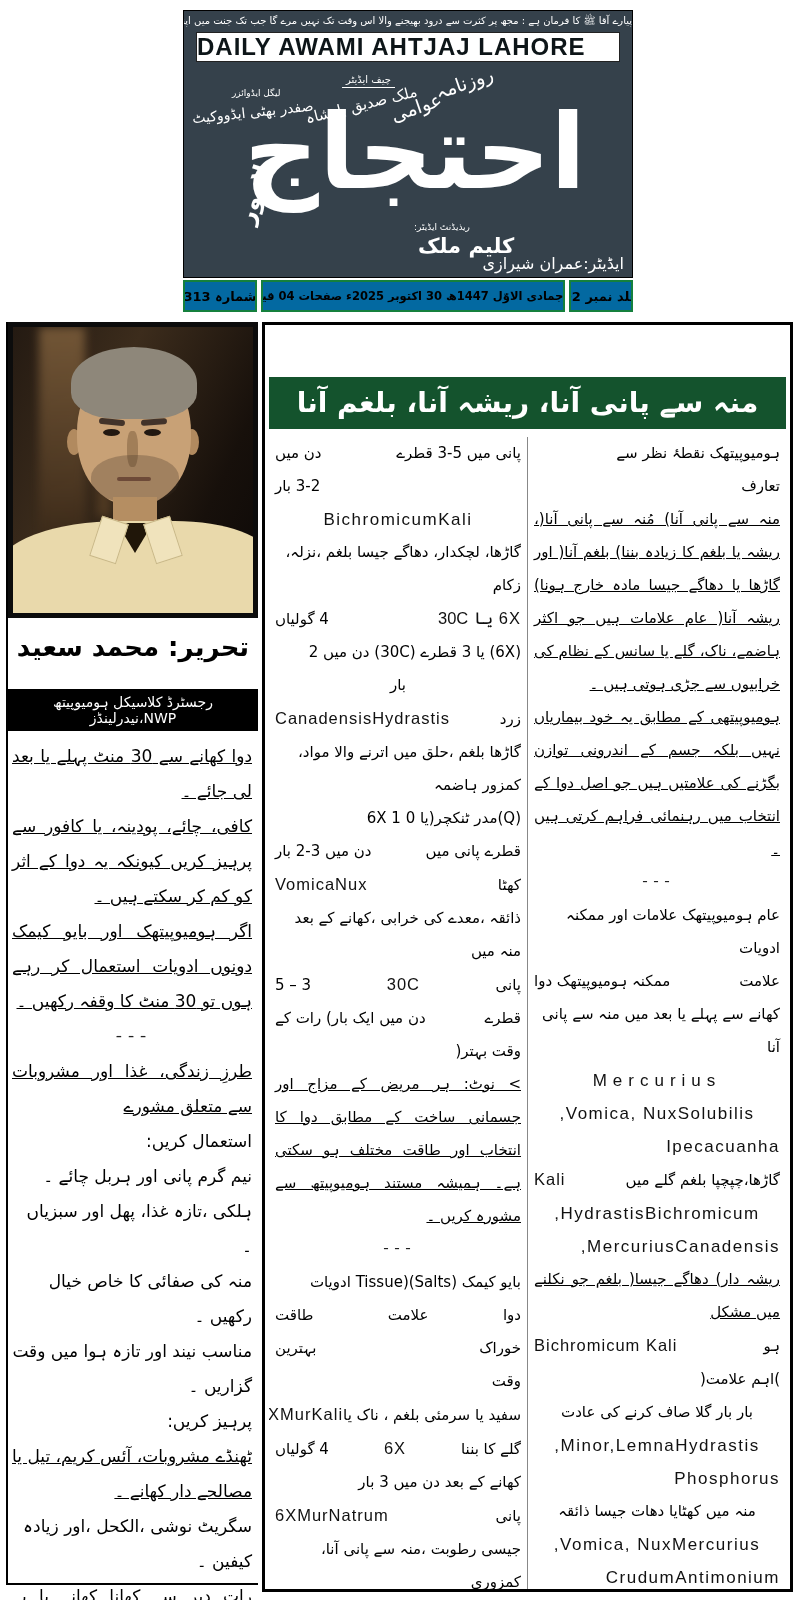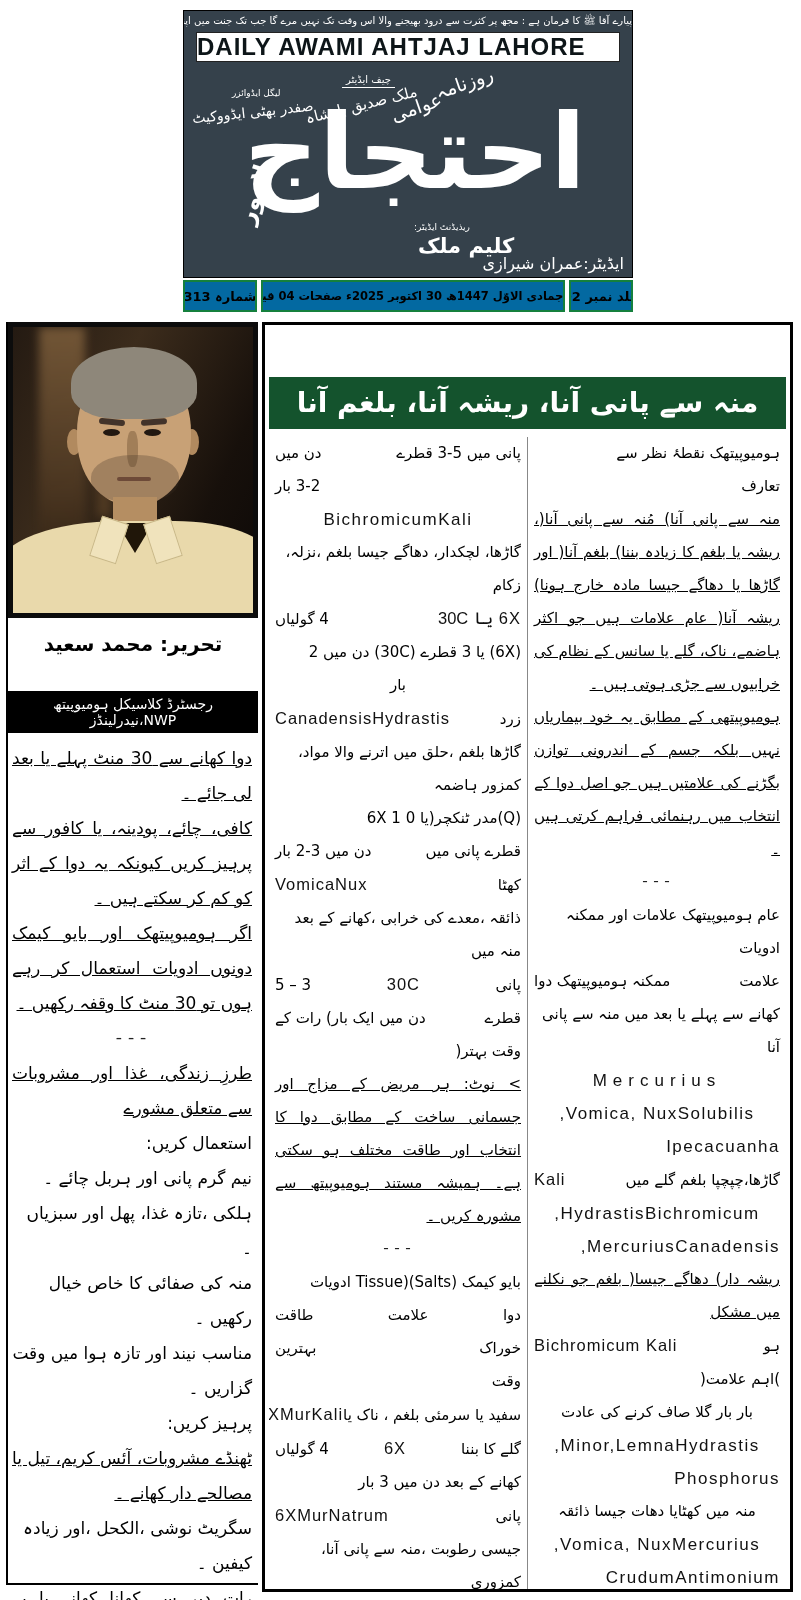--- a/index.html
+++ b/index.html
@@ -58,22 +58,22 @@
   .ph-nose{left:114px;top:104px;width:11px;height:36px;background:rgba(90,60,35,.35);border-radius:40%;}
   .ph-stubble{left:78px;top:128px;width:88px;height:48px;background:rgba(60,45,35,.28);border-radius:46%;}
   .ph-mouth{left:104px;top:150px;width:34px;height:4px;background:#6d4a38;border-radius:2px;}
   .ph-neck{left:100px;top:170px;width:44px;height:32px;background:#b58e62;}
   .ph-shirt{left:-14px;top:194px;width:270px;height:102px;background:#e9d9ab;border-radius:45% 35% 0 0;}
   .ph-vneck{left:104px;top:196px;width:0;height:0;border-left:18px solid transparent;
             border-right:18px solid transparent;border-top:30px solid #201609;}
   .ph-collar-l{left:82px;top:192px;width:26px;height:40px;background:#f0e3bc;transform:rotate(18deg);border:1px solid #c9b888;}
   .ph-collar-r{left:136px;top:192px;width:26px;height:40px;background:#f0e3bc;transform:rotate(-18deg);border:1px solid #c9b888;}
 
-  .byline{text-align:center;font-size:20px;font-weight:bold;padding:14px 0 27px 0;direction:rtl;}
-  .cred-bar{background:#000;color:#fff;text-align:center;font-size:14px;padding:5px 2px;direction:rtl;margin-top:8px;}
+  .byline{text-align:center;font-size:26px;font-weight:bold;padding:14px 0 27px 0;direction:rtl;}
+  .cred-bar{background:#000;color:#fff;text-align:center;font-size:14px;padding:5px 2px;direction:rtl;}
   .left-text{padding:8px 6px 0 4px;font-size:17px;direction:rtl;}
   .left-text .ln{line-height:35px;}
 
   
   .article{position:absolute;left:262px;top:322px;width:531px;height:1270px;border:3px solid #000;
            padding:4px;box-sizing:border-box;overflow:hidden;}
   .headline{background:#14532d;color:#fff;height:52px;line-height:52px;text-align:center;
             font-size:28px;font-weight:bold;direction:rtl;margin-top:48px;}
   .art-cols{display:flex;direction:rtl;height:calc(100% - 58px);margin-top:2px;}
   .col{flex:1;padding:6px 6px 0 6px;overflow:hidden;font-size:15px;}

